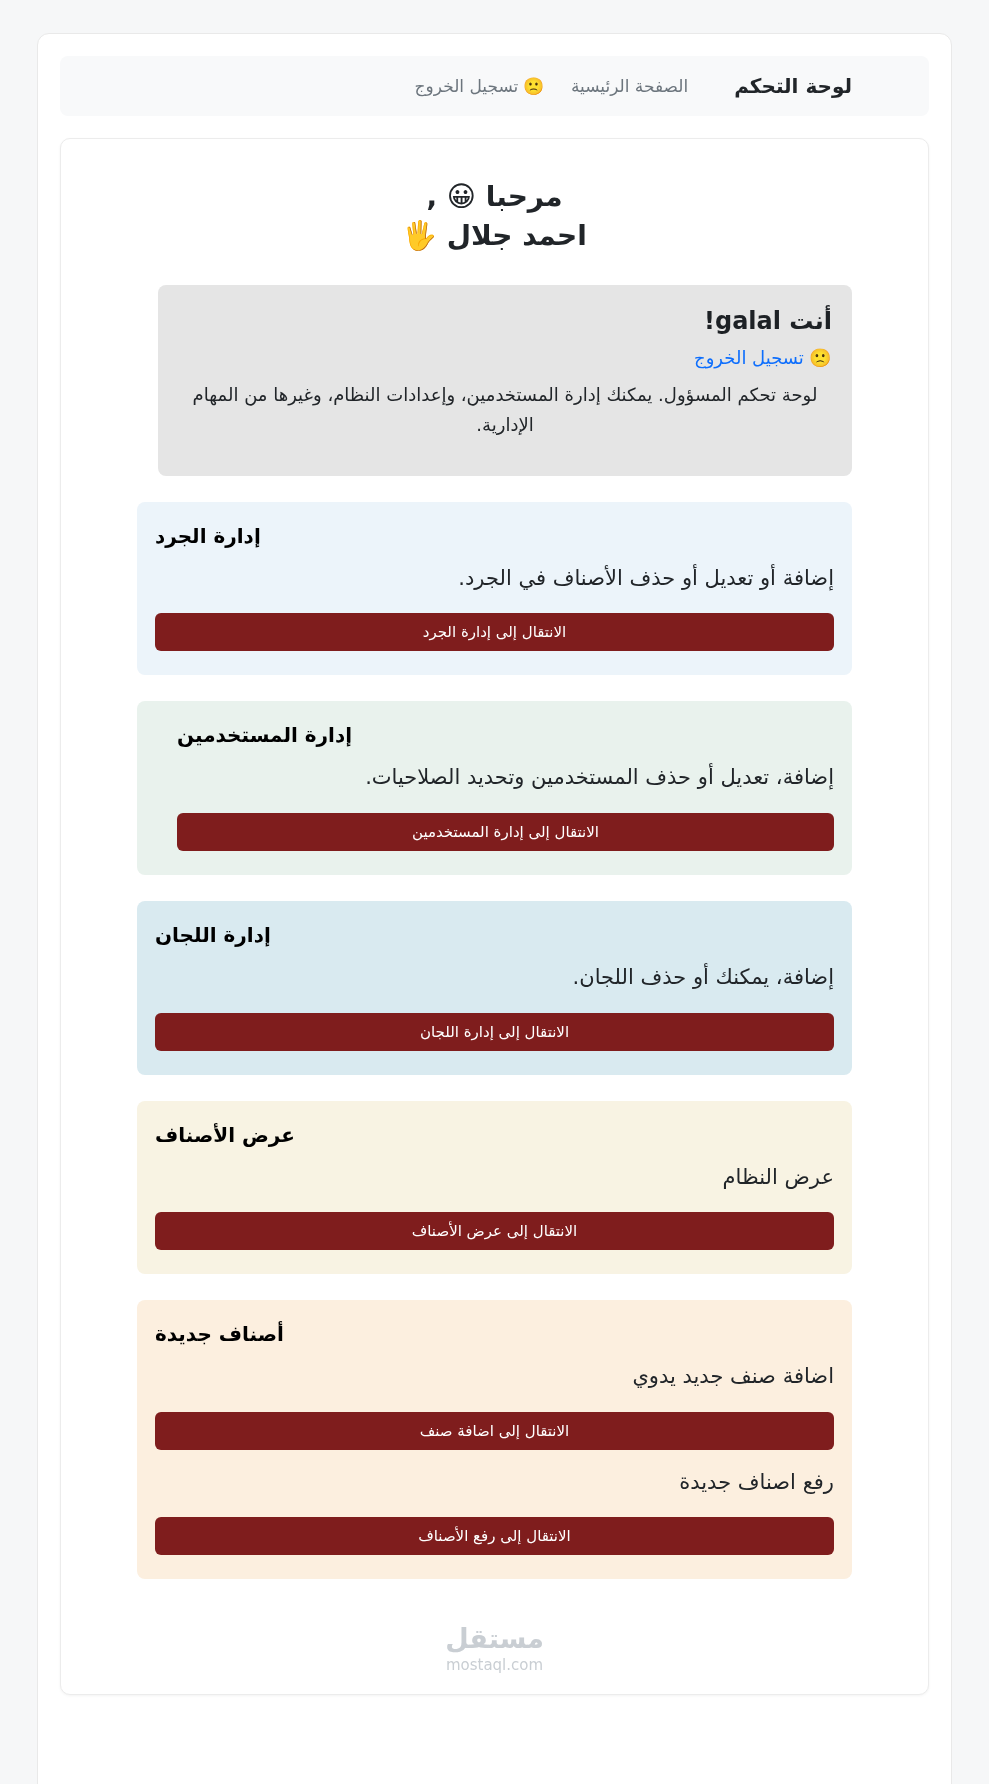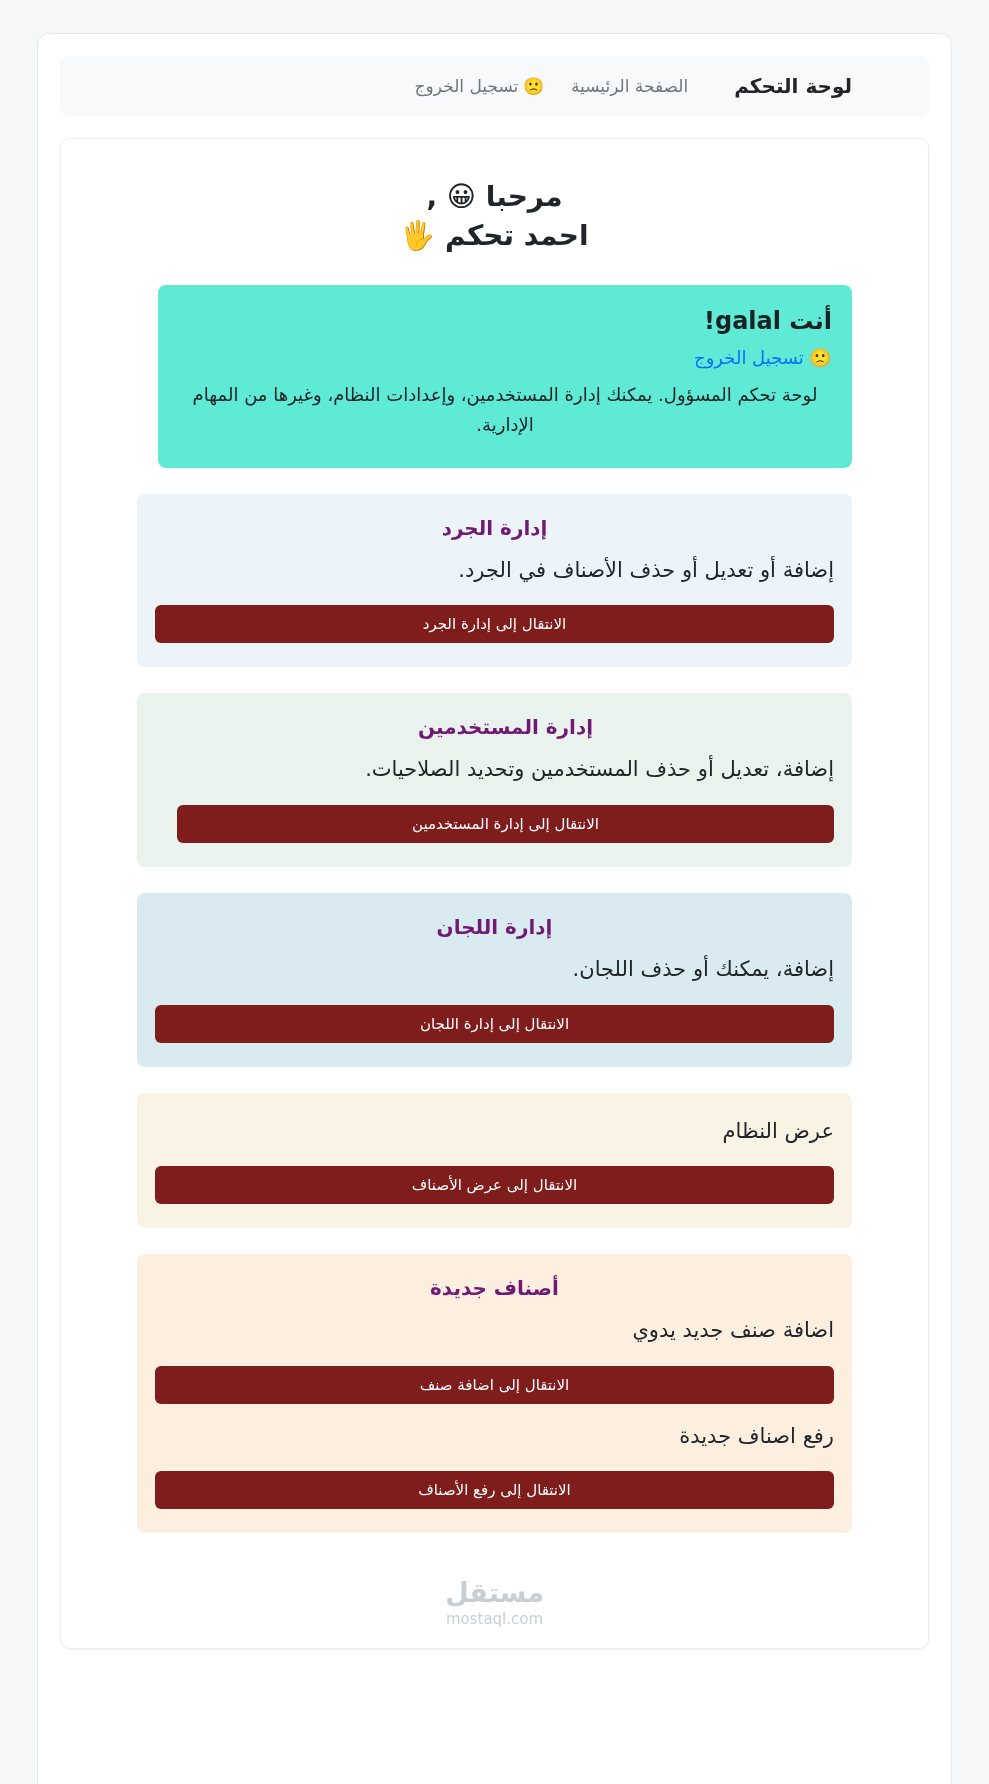--- a/index.html
+++ b/index.html
@@ -43,39 +43,39 @@
     box-shadow:0 1px 3px rgba(0,0,0,.05);
   }
   .inner-col { width:715px; margin:0 auto; }
   .welcome {
     text-align:center;
     font-size:28px; font-weight:600; color:#212529;
     line-height:1.4;
     margin:12px 0 30px;
   }
   .info-box {
-    background:#5eead4;
+    background:#e5e5e5;
     border-radius:8px;
-    padding:22px 20px 28px;
+    padding:22px 20px 36px;
     margin-left:21px;
   }
   .info-title { font-size:24px; font-weight:700; color:#1d2125; margin-bottom:12px; }
   .logout-link {
     color:#0d6efd; font-size:18px; text-decoration:none;
     display:inline-block; margin-bottom:12px; cursor:pointer;
   }
   .info-desc { font-size:18px; color:#212529; line-height:1.65;text-align:center; }
   .feature-card {
     border-radius:8px;
     padding:22px 18px 24px;
     margin-top:26px;
   }
   .card-title {
-    text-align:center;
-    font-size:20px; font-weight:600; color:#701a75;
+    text-align:left;
+    font-size:20px; font-weight:600; color:#000000;
     margin-bottom:14px;
   }
   .card-text { font-size:21px; color:#212529; line-height:1.6; margin-bottom:18px; }
   .card-text.mid { margin-top:16px; }
   .btn {
     display:block; width:100%;
     background:#7f1d1d; color:#ffffff;
     border:none; border-radius:6px;
     height:38px; font-size:15px;
     font-family:inherit; cursor:pointer;
@@ -100,21 +100,21 @@
       <a class="nav-link">الصفحة الرئيسية</a>
       <a class="nav-link">🙁 تسجيل الخروج</a>
     </div>
   </nav>
 
   <div class="content-card">
     <div class="inner-col">
 
       <h1 class="welcome">
         <span>مرحبا 😀 ,</span><br>
-        <span>احمد تحكم 🖐</span>
+        <span>احمد جلال 🖐</span>
       </h1>
 
       <div class="info-box">
         <h2 class="info-title">أنت galal!</h2>
         <a class="logout-link">🙁 تسجيل الخروج</a>
         <p class="info-desc">لوحة تحكم المسؤول. يمكنك إدارة المستخدمين، وإعدادات النظام، وغيرها من المهام الإدارية.</p>
       </div>
 
       <section class="feature-card card-bg-0">
         <h3 class="card-title">إدارة الجرد</h3>
@@ -128,20 +128,21 @@
         <button class="btn">الانتقال إلى إدارة المستخدمين</button>
       </section>
 
       <section class="feature-card card-bg-2">
         <h3 class="card-title">إدارة اللجان</h3>
         <p class="card-text">إضافة، يمكنك أو حذف اللجان.</p>
         <button class="btn">الانتقال إلى إدارة اللجان</button>
       </section>
 
       <section class="feature-card card-bg-3">
+        <h3 class="card-title">عرض الأصناف</h3>
         <p class="card-text">عرض النظام</p>
         <button class="btn">الانتقال إلى عرض الأصناف</button>
       </section>
 
       <section class="feature-card card-bg-4">
         <h3 class="card-title">أصناف جديدة</h3>
         <p class="card-text">اضافة صنف جديد يدوي</p>
         <button class="btn">الانتقال إلى اضافة صنف</button>
         <p class="card-text mid">رفع اصناف جديدة</p>
         <button class="btn">الانتقال إلى رفع الأصناف</button>

